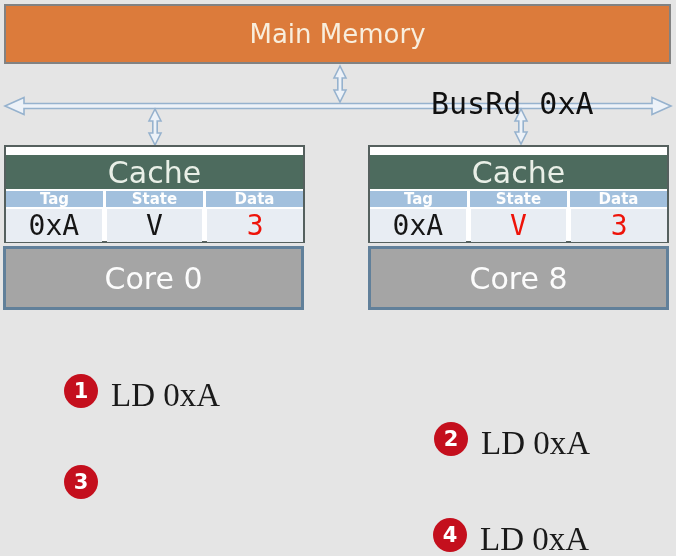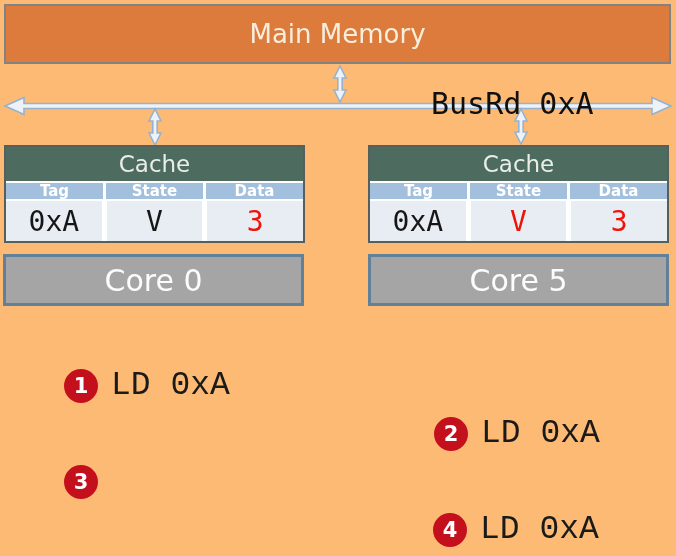--- a/index.html
+++ b/index.html
@@ -1,17 +1,17 @@
 <!DOCTYPE html>
 <html><head>
 <meta charset="utf-8">
 <style>
   html,body { margin:0; padding:0; background:#ffffff; }
   .stage {
-    position:relative; width:676px; height:556px; background:#fdba74;
+    position:relative; width:676px; height:556px; background:#e5e5e5;
     font-family:"DejaVu Sans", sans-serif; overflow:hidden;
   }
 
   
   .memory {
     position:absolute; left:4px; top:4px; width:667px; height:60px;
     box-sizing:border-box; background:#dc7b3b; border:2px solid #828282;
     display:flex; align-items:center; justify-content:center;
     color:#f8eedd; font-size:26px;
   }
@@ -29,52 +29,52 @@
 
   
   .cache {
     position:absolute; top:145px; width:301px; height:98px; box-sizing:border-box;
     border:2px solid #55605e; background:#ffffff;
     display:flex; flex-direction:column; gap:2px;
   }
   .cache-left  { left:4px; }
   .cache-right { left:368px; }
   .cache-title {
-    height:34px; background:#4d6b5e; color:#e9efe7; font-size:23px;
-    display:flex; align-items:center; justify-content:center;
+    height:34px; background:#4d6b5e; color:#e9efe7; font-size:30px;
+    display:flex; align-items:center; justify-content:center;margin-top:8px;
   }
   .cache-cols { display:flex; gap:3px; height:16px; }
   .cache-cols .col {
     flex:1; background:#a2c0dd; color:#fefefe; font-weight:bold; font-size:15px;
     display:flex; align-items:center; justify-content:center;
   }
   .cache-row { display:flex; gap:5px; flex:1; }
   .cache-row .cell {
     flex:1; background:#e8edf3; color:#161616;
     font-family:"DejaVu Sans Mono", monospace; font-size:28px;
     display:flex; align-items:center; justify-content:center;
   }
 
   
   .core {
-    position:absolute; top:254px; width:301px; height:52px; box-sizing:border-box;
+    position:absolute; top:246px; width:301px; height:64px; box-sizing:border-box;
     background:#a5a5a5; border:3px solid #61809a; color:#fcfcfc; font-size:30px;
     display:flex; align-items:center; justify-content:center;
   }
   .core-left  { left:3px; }
   .core-right { left:368px; }
 
   
   .step { position:absolute; display:flex; align-items:center; gap:13px; }
   .badge {
     width:34px; height:34px; border-radius:50%; background:#c40f1d; color:#ffffff;
     font-size:21px; font-weight:bold;
     display:flex; align-items:center; justify-content:center;
   }
-  .op { font-family:Liberation Mono, monospace; font-size:33px; color:#1a1a1a; white-space:pre; }
+  .op { font-family:Liberation Serif, serif; font-size:33px; color:#1a1a1a; white-space:pre;margin-top:10px; }
   .step1 { left:64px;  top:367px; }
   .step2 { left:434px; top:415px; }
   .step3 { left:64px;  top:465px; }
   .step4 { left:433px; top:511px; }
 </style>
 </head>
 <body>
 
 <div class="stage">
 
@@ -113,21 +113,21 @@
       <div class="col">Data</div>
     </div>
     <div class="cache-row">
       <div class="cell" style="color: rgb(22, 22, 22);">0xA</div>
       <div class="cell" style="color: rgb(238, 19, 9);">V</div>
       <div class="cell" style="color: rgb(238, 19, 9);">3</div>
     </div>
   </div>
 
   <div class="core core-left">Core 0</div>
-  <div class="core core-right">Core 5</div>
+  <div class="core core-right">Core 8</div>
 
   <div class="step step1">
     <span class="badge">1</span>
     <span class="op">LD 0xA</span>
   </div>
   <div class="step step2">
     <span class="badge">2</span>
     <span class="op">LD 0xA</span>
   </div>
   <div class="step step3">

